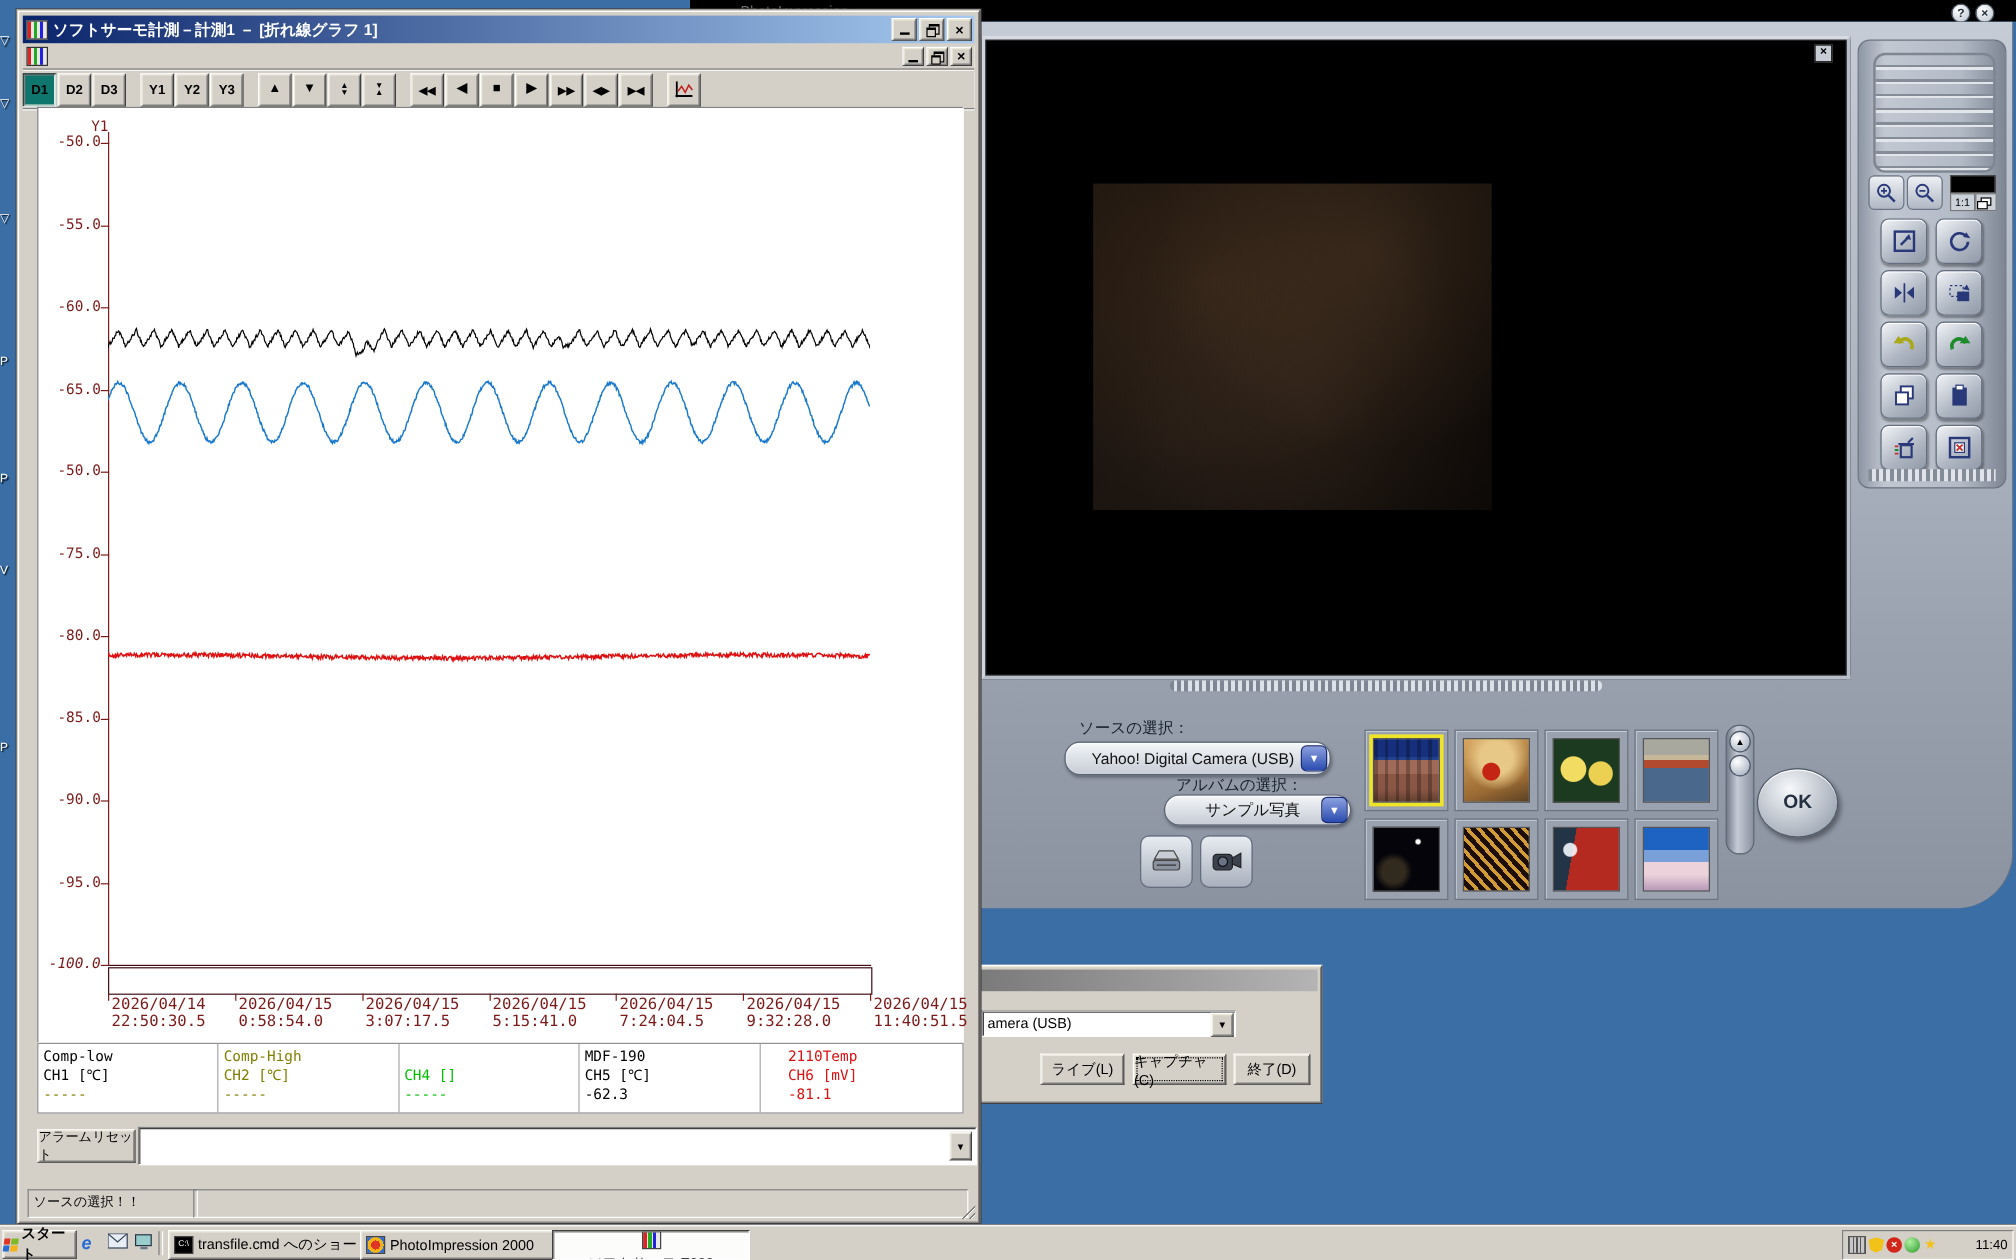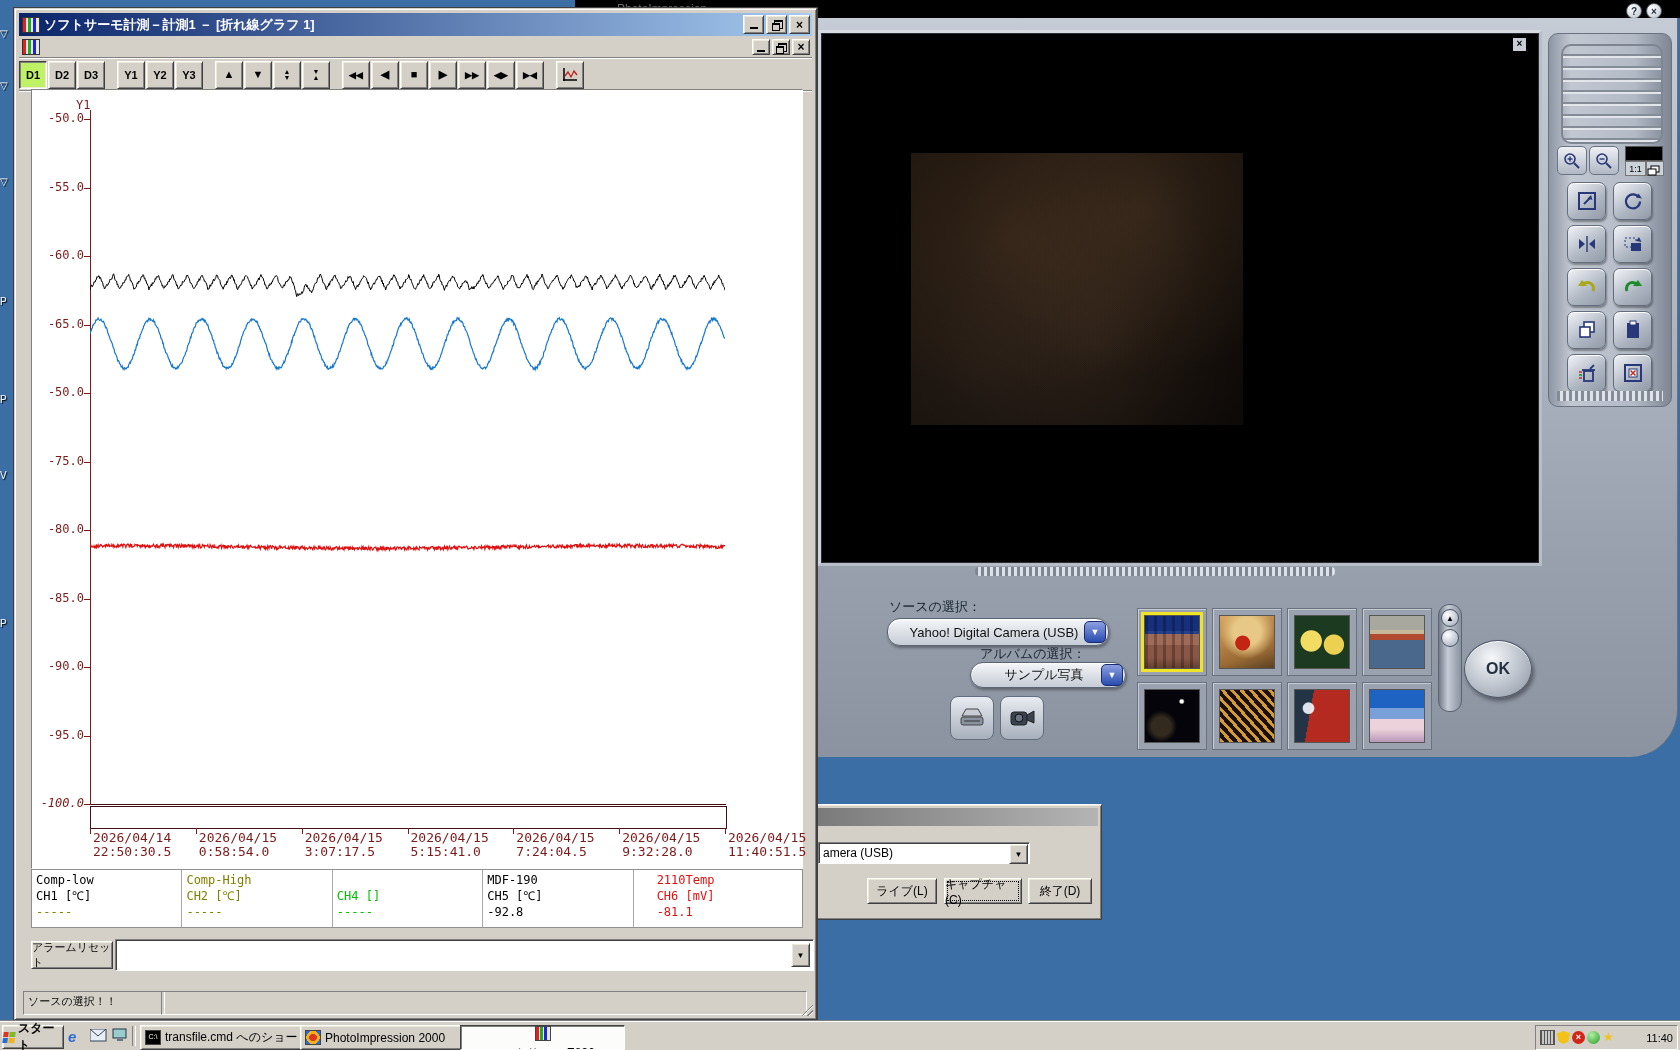--- a/index.html
+++ b/index.html
@@ -3,21 +3,21 @@
 <meta charset="utf-8">
 <style>
   html,body{margin:0;padding:0;}
   body{width:1680px;height:1050px;overflow:hidden;position:relative;
        font-family:"Liberation Sans",sans-serif;background:#3a6ea5;}
   .abs{position:absolute;}
   .btn3d{border:1px solid;border-color:#ffffff #404040 #404040 #ffffff;
          box-shadow:inset 1px 1px 0 #ece9d8, inset -1px -1px 0 #808080;
          background:#d4d0c8;display:flex;align-items:center;justify-content:center;cursor:default;}
   .btn3d.pressed{border-color:#404040 #ffffff #ffffff #404040;
-         box-shadow:inset 1px 1px 0 #808080, inset -1px -1px 0 #ece9d8;background:#bef264;}
+         box-shadow:inset 1px 1px 0 #808080, inset -1px -1px 0 #ece9d8;background:#0f766e;}
   
   #desktop{position:absolute;inset:0;background:#3a6ea5;}
   .edge-frag{position:absolute;left:0px;width:10px;color:#fff;font-size:10px;
              text-shadow:1px 1px 1px #000;overflow:hidden;}
   
   #pi-strip{left:575px;top:0;width:1105px;height:18px;background:#000;}
   #pi-strip-title{position:absolute;left:42px;top:2px;color:#6a6a6a;font-size:12px;}
   .round-btn{position:absolute;top:3px;width:14px;height:14px;border-radius:50%;
              background:radial-gradient(circle at 35% 30%,#ffffff,#b8c2cc);
              border:1px solid #505a66;color:#24303c;font-size:10px;font-weight:bold;
@@ -317,21 +317,21 @@
           <rect x="2" y="2" width="16" height="16" fill="none" stroke="#283878" stroke-width="2"></rect>
           <rect x="6" y="6" width="8" height="8" fill="#fff" stroke="#283878"></rect>
           <line x1="7.5" y1="7.5" x2="12.5" y2="12.5" stroke="#c03028" stroke-width="1.6"></line>
           <line x1="12.5" y1="7.5" x2="7.5" y2="12.5" stroke="#c03028" stroke-width="1.6"></line>
         </svg>
     </div>
     <div id="pal-ridge"></div>
   </div>
 
   <div id="deck-ridge"></div>
-  <div class="deck-label" style="left:74px;top:580px;">ソースの選択：</div>
+  <div class="deck-label" style="left:84px;top:580px;">ソースの選択：</div>
   <div class="pill" style="left:72px;top:600px;width:220px;">
     <span class="val">Yahoo! Digital Camera (USB)</span>
     <span class="pill-arrow">▼</span>
   </div>
   <div class="deck-label" style="left:165px;top:627px;">アルバムの選択：</div>
   <div class="pill" style="left:155px;top:644px;width:154px;height:24px;">
     <span class="val">サンプル写真</span>
     <span class="pill-arrow">▼</span>
   </div>
   <div class="dev-btn" style="left:135px;top:678px;">
@@ -543,21 +543,21 @@
         <div style="color: rgb(128, 128, 0);">-----</div>
       </div>
       <div class="chan-cell">
         <div style="color: rgb(0, 192, 0);">&nbsp;</div>
         <div style="color: rgb(0, 192, 0);">CH4 []</div>
         <div style="color: rgb(0, 192, 0);">-----</div>
       </div>
       <div class="chan-cell">
         <div style="color: rgb(0, 0, 0);">MDF-190</div>
         <div style="color: rgb(0, 0, 0);">CH5 [℃]</div>
-        <div style="color: rgb(0, 0, 0);">-92.8</div>
+        <div style="color: rgb(0, 0, 0);">-62.3</div>
       </div>
       <div class="chan-cell">
         <div style="color: rgb(221, 17, 17);">2110Temp</div>
         <div style="color: rgb(221, 17, 17);">CH6 [mV]</div>
         <div style="color: rgb(221, 17, 17);">-81.1</div>
       </div>
     </div>
 
   <div id="alarm-btn" class="btn3d">アラームリセット</div>
   <div id="alarm-combo">

